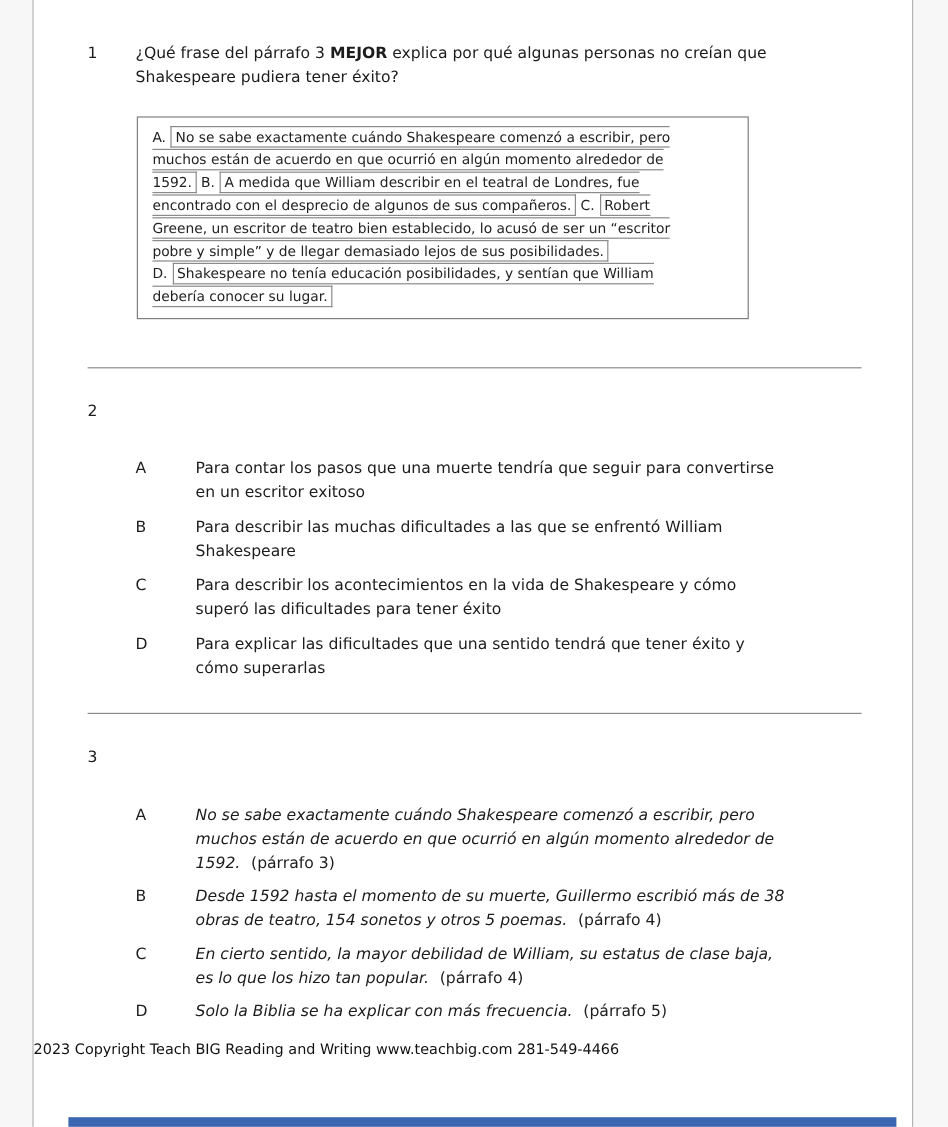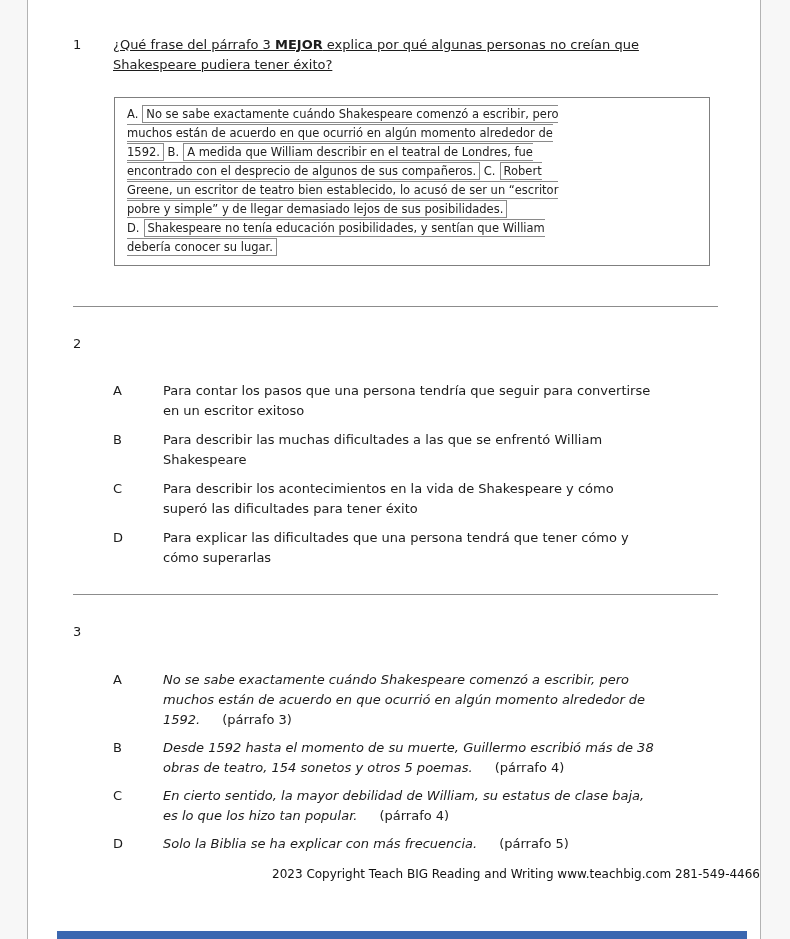--- a/index.html
+++ b/index.html
@@ -21,27 +21,27 @@
     padding-top: 35px;
     overflow: hidden;
   }
   .q-row {
     padding-left: 45px;
     display: grid;
     grid-template-columns: 40px 1fr;
     font-size: 13px;
     line-height: 20px;
   }
-  .q-prompt { white-space: pre-line; max-width: 620px; text-decoration: underline; }
+  .q-prompt { white-space: pre-line; max-width: 620px; }
   .q-prompt b { font-weight: bold; }
 
   
   .answer-box {
     margin: 22px 0 0 86px;
-    width: 596px;
+    width: 510px;
     border: 1px solid #7f7f7f;
     padding: 7px 10px 8px 12px;
     font-size: 11.5px;
     line-height: 19px;
     color: #222;
   }
   .opt-label { margin-right: 4px; }
   .boxed {
     border: 1px solid #8a8a8a;
     padding: 1px 3px;
@@ -63,25 +63,25 @@
   .option-row {
     display: grid;
     grid-template-columns: 50px 1fr;
     font-size: 13px;
     line-height: 20px;
     margin-bottom: 9px;
   }
   .options.q3 .option-row { margin-bottom: 8px; }
   .option-text { white-space: pre-line; max-width: 600px; }
   .options.q3 .option-text { font-style: italic; }
-  .ref { font-style: normal; margin-left: 22px; }
+  .ref { font-style: normal; margin-left: 9px; }
 
   .footer {
     margin-top: 13px;
-    text-align: right;
+    text-align: left;
     font-size: 12px;
     color: #111;
   }
   .bottom-bar {
     position: absolute;
     left: 57px; bottom: 0;
     width: 690px; height: 8px;
     background: #3b67b0;
   }
 </style>
@@ -112,36 +112,36 @@
 
   <div class="divider"></div>
 
   <div class="q-row q2-row">
     <span>2</span>
   </div>
 
   <div class="options">
     <div class="option-row">
       <span>A</span>
-      <span class="option-text">Para contar los pasos que una persona tendría que seguir para convertirse
+      <span class="option-text">Para contar los pasos que una muerte tendría que seguir para convertirse
 en un escritor exitoso</span>
     </div>
     <div class="option-row">
       <span>B</span>
       <span class="option-text">Para describir las muchas dificultades a las que se enfrentó William
 Shakespeare</span>
     </div>
     <div class="option-row">
       <span>C</span>
       <span class="option-text">Para describir los acontecimientos en la vida de Shakespeare y cómo
 superó las dificultades para tener éxito</span>
     </div>
     <div class="option-row">
       <span>D</span>
-      <span class="option-text">Para explicar las dificultades que una persona tendrá que tener cómo y
+      <span class="option-text">Para explicar las dificultades que una sentido tendrá que tener éxito y
 cómo superarlas</span>
     </div>
   </div>
 
   <div class="divider d2"></div>
 
   <div class="q-row q3-row">
     <span>3</span>
   </div>
 

